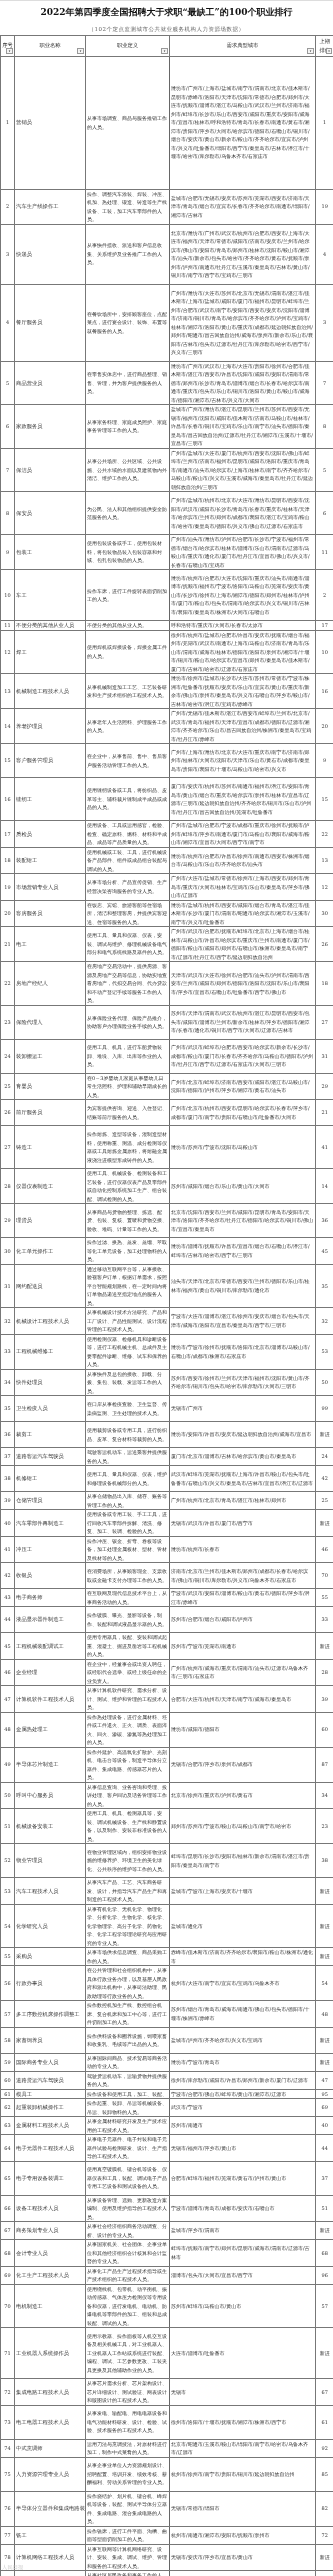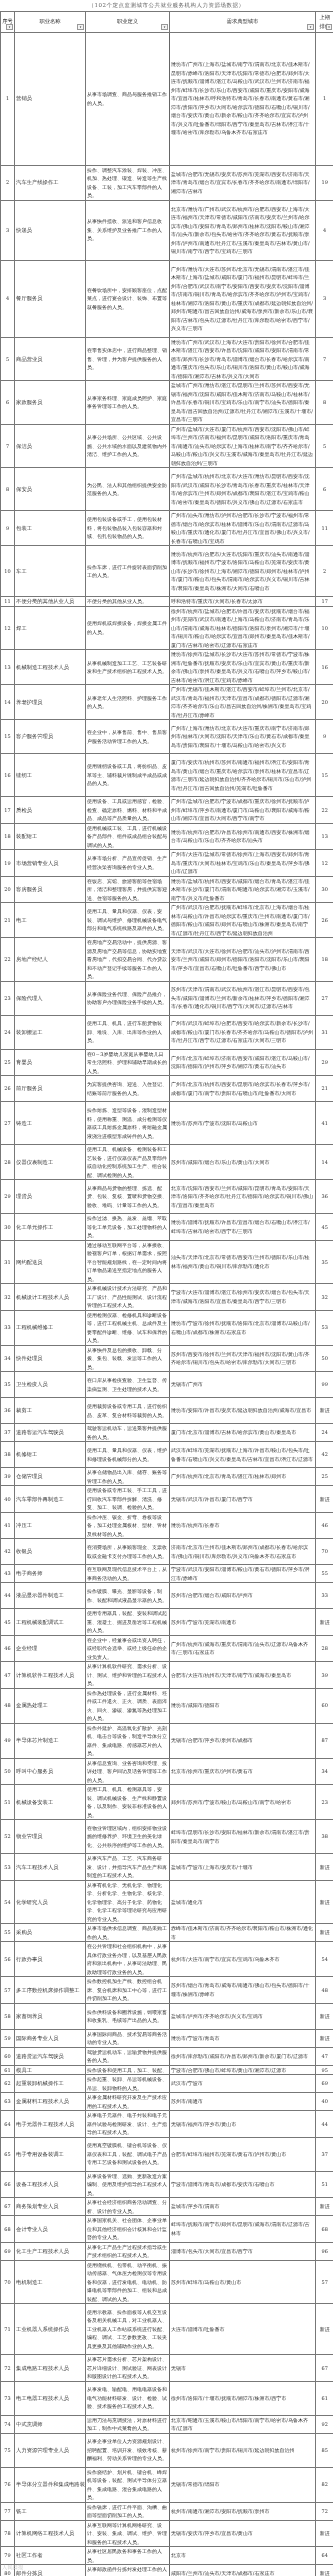--- a/index.html
+++ b/index.html
@@ -16,20 +16,21 @@
   td.nm{font-size:5.3px;white-space:nowrap;overflow:hidden;}
   td.df{text-align:left;border-left:0.8px solid #666;border-right:0.8px solid #666;}
   td.ct{text-align:left;}
   td.pr{text-align:center;}
   .wm{position:absolute;left:2.1px;top:2564px;font-size:5.3px;color:#cfcfcf;}
 </style>
 </head>
 <body>
 
 <div class="page">
+  <div class="title">2022年第四季度全国招聘大于求职“最缺工”的100个职业排行</div>
   <div class="subtitle">（102个定点监测城市公共就业服务机构人力资源场数据）</div>
   <table>
     <colgroup>
         <col class="c1">
         <col class="c2">
         <col class="c3">
         <col class="c4">
         <col class="c5">
       </colgroup>
     <thead>

